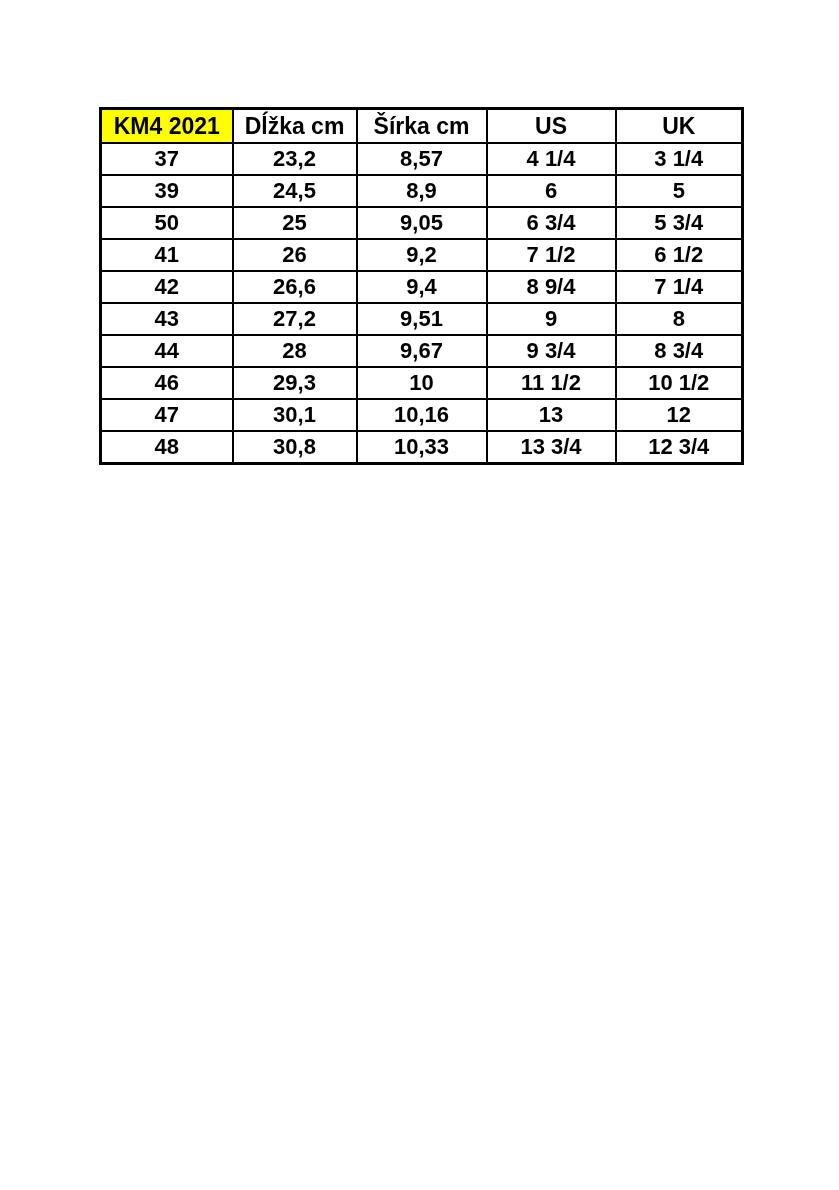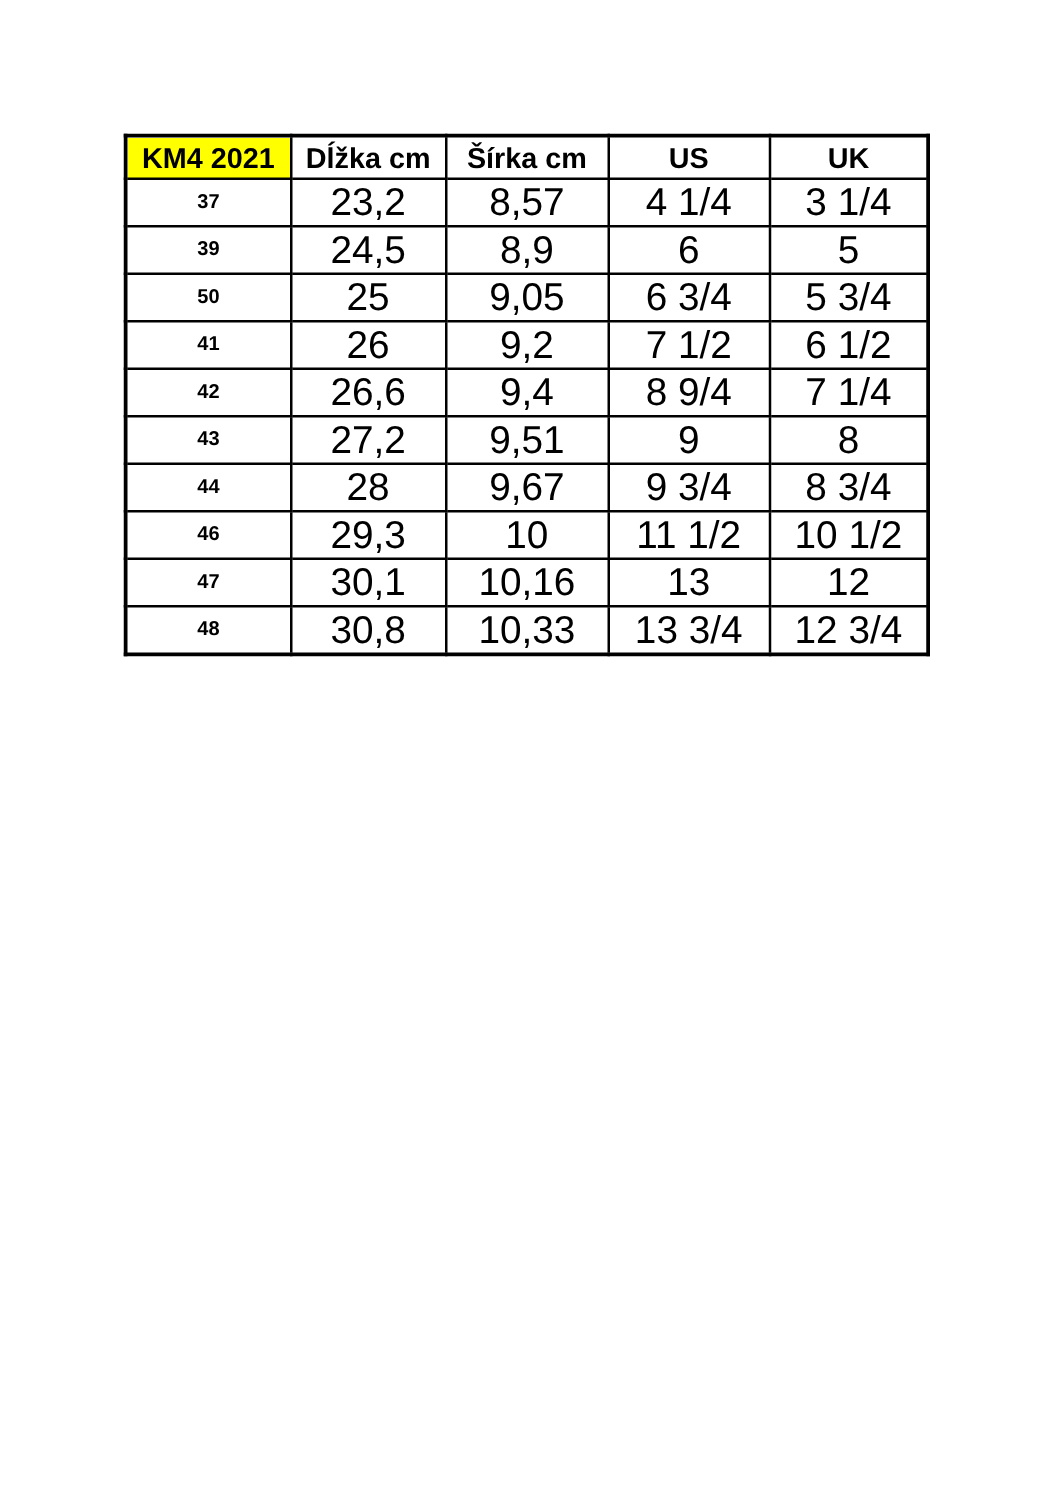--- a/index.html
+++ b/index.html
@@ -40,25 +40,25 @@
   table.size-chart th {
     height: 32px;
     font-size: 23px;
     font-weight: bold;
   }
   table.size-chart th.model {
     background: #FFFF00;
   }
   table.size-chart td {
     height: 30px;
-    font-size: 31px;
-    font-weight: normal;
+    font-size: 22px;
+    font-weight: bold;
   }
   table.size-chart td.size {
-    font-size: 16px;
+    font-size: 22px;
     font-weight: bold;
   }
 </style>
 </head>
 <body>
 
 <div class="page">
   <table class="size-chart">
     <colgroup>
       <col class="c1">

